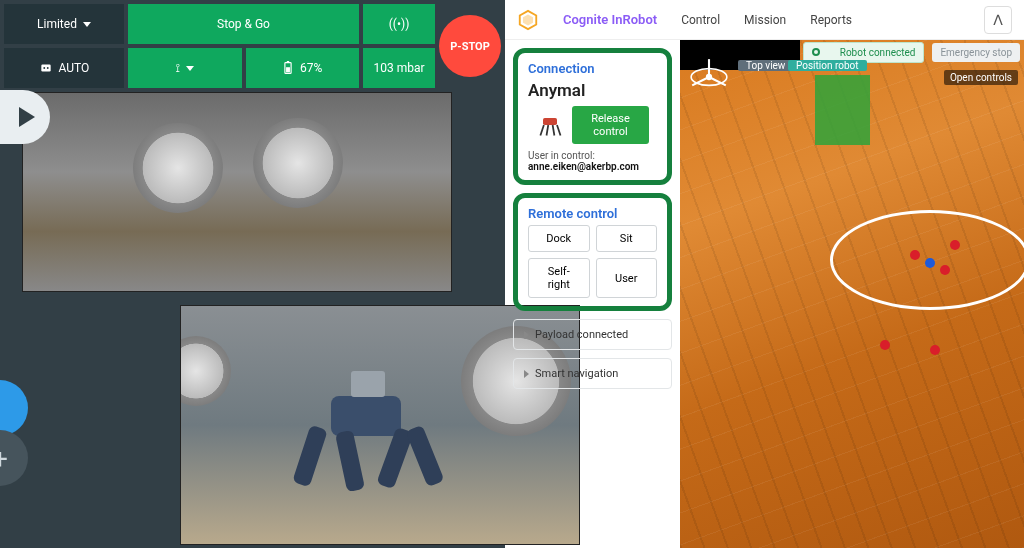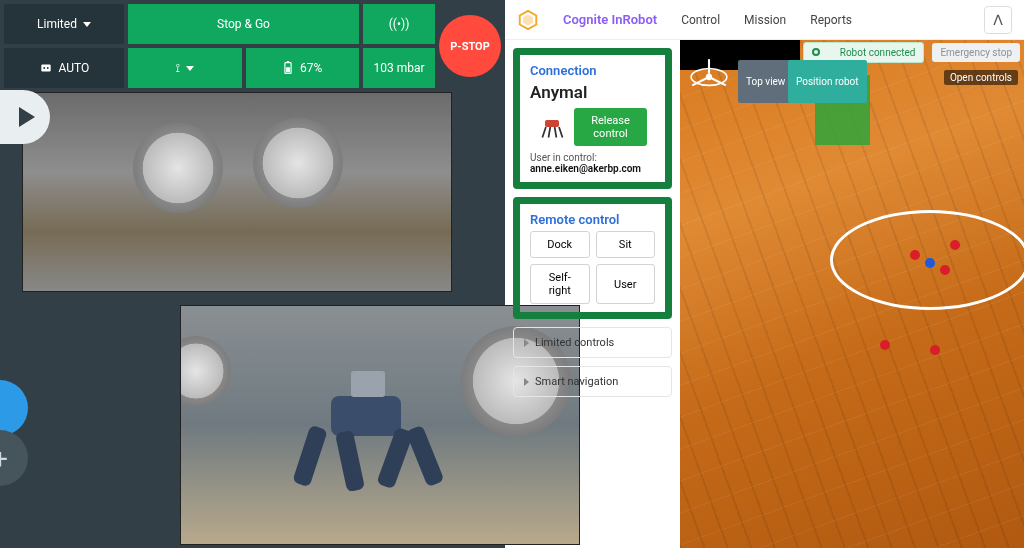--- a/index.html
+++ b/index.html
@@ -28,39 +28,39 @@
   .dot-circ { top:380px; background:#2d9ae8;}
   
   .right-pane { flex:1; height:100%; background:#fff; display:flex; flex-direction:column; }
   .r-header { height:40px; display:flex; align-items:center; gap:24px; padding:0 12px; border-bottom:1px solid #eee;}
   .logo { width:22px; height:22px; transform:rotate(0deg);}
   .brand { font-size:13px; font-weight:600; color:#8b5cf6;}
   .tab { font-size:12px; color:#444; cursor:pointer;}
   .user-btn { margin-left:auto; width:28px; height:28px; border:1px solid #ddd; border-radius:4px; display:flex;align-items:center;justify-content:center; font-size:14px; color:#555;}
   .r-body { flex:1; display:flex; position:relative;}
   .ctrl-col { width:175px; padding:8px; display:flex; flex-direction:column; gap:8px;}
-  .card { border:7px solid #15803d; border-radius:4px; padding:8px 10px;}
+  .card { border:5px solid #15803d; border-radius:12px; padding:8px 10px;}
   .card-title { color:#2e6fd9; font-size:13px; font-weight:600; margin-bottom:4px;}
   .robot-name { font-size:17px; font-weight:600; color:#222;}
   .release-row { display:flex; align-items:center; gap:8px; margin:6px 8px;}
   .mini-robot { width:28px; height:28px;}
   .release-btn { flex:1; background:#28a745; color:#fff; font-size:11px; border:none; border-radius:3px; padding:6px 4px; cursor:pointer;}
   .uic-label { font-size:10px; color:#555;}
   .uic-email { font-size:10px; font-weight:600; color:#111; word-break:break-all;}
   .rc-grid { display:grid; grid-template-columns:1fr 1fr; gap:6px; margin-top:4px;}
   .rc-btn { border:1px solid #d0d4d7; background:#fff; font-size:11px; padding:6px 13px; border-radius:3px; cursor:pointer;}
   .exp-row { border:1px solid #e3e6e8; border-radius:4px; padding:8px 10px; font-size:11px; color:#333; display:flex; align-items:center; gap:6px; cursor:pointer;}
   .caret-r { width:0;height:0;border-top:4px solid transparent;border-bottom:4px solid transparent;border-left:5px solid #888;}
   .viz { flex:1; position:relative; background:linear-gradient(160deg,#d97a1f 0%, #e08a34 30%, #c56a18 60%, #b05910 100%); overflow:hidden;}
   .viz::before { content:""; position:absolute; inset:0; background:
      repeating-linear-gradient(70deg, rgba(0,0,0,0.08) 0 2px, transparent 2px 22px),
      repeating-linear-gradient(-20deg, rgba(255,255,255,0.06) 0 1px, transparent 1px 30px);}
   .mask-dark { position:absolute; left:0; top:0; width:120px; height:30px; background:#000;}
   .gizmo { position:absolute; left:8px; top:16px; width:42px; height:42px;}
-  .pill { position:absolute; top:20px; font-size:10px; color:#fff; padding:16px 8px; border-radius:2px; cursor:pointer; text-align:center; line-height:1.1;}
+  .pill { position:absolute; top:20px; font-size:10px; color:#fff; padding:0 8px; border-radius:2px; cursor:pointer; text-align:center; line-height:1.1;}
   .pill.topview { left:58px; background:#5f6e7a;}
   .pill.posrob  { left:108px; background:#2fae9e;}
   .status-strip { position:absolute; right:0; top:-1px; height:26px; display:flex; align-items:center; gap:8px; padding:0 4px;}
   .chip { font-size:10px; padding:4px 8px; border-radius:3px; display:flex; align-items:center; gap:20px;}
   .chip.conn { background:#e8f7ee; color:#1e8e4e; border:1px solid #bde5cc;}
   .chip.estop { background:#eef0f1; color:#8a9399;}
   .open-ctrls { position:absolute; right:6px; top:30px; font-size:10px; color:#fff; background:rgba(0,0,0,0.55); padding:2px 6px; border-radius:2px; cursor:pointer;}
   .sel-circle { position:absolute; left:150px; top:170px; width:200px; height:100px; border:3px solid #fff; border-radius:50%;}
   .dot { position:absolute; width:10px; height:10px; border-radius:50%; background:#d91e2a;}
   .dotb { background:#1e5ad9;}
@@ -183,21 +183,21 @@
           <div class="rc-grid">
             <button class="rc-btn">Dock</button>
             <button class="rc-btn">Sit</button>
             <button class="rc-btn">Self-right</button>
             <button class="rc-btn">User</button>
           </div>
         </div>
 
         <div class="exp-row">
           <span class="caret-r"></span>
-          <span>Limited controls</span>
+          <span>Payload connected</span>
         </div>
         <div class="exp-row">
           <span class="caret-r"></span>
           <span>Smart navigation</span>
         </div>
       </div>
 
       <div class="viz">
         <div class="mask-dark"></div>
         <div class="green-slab"></div>

